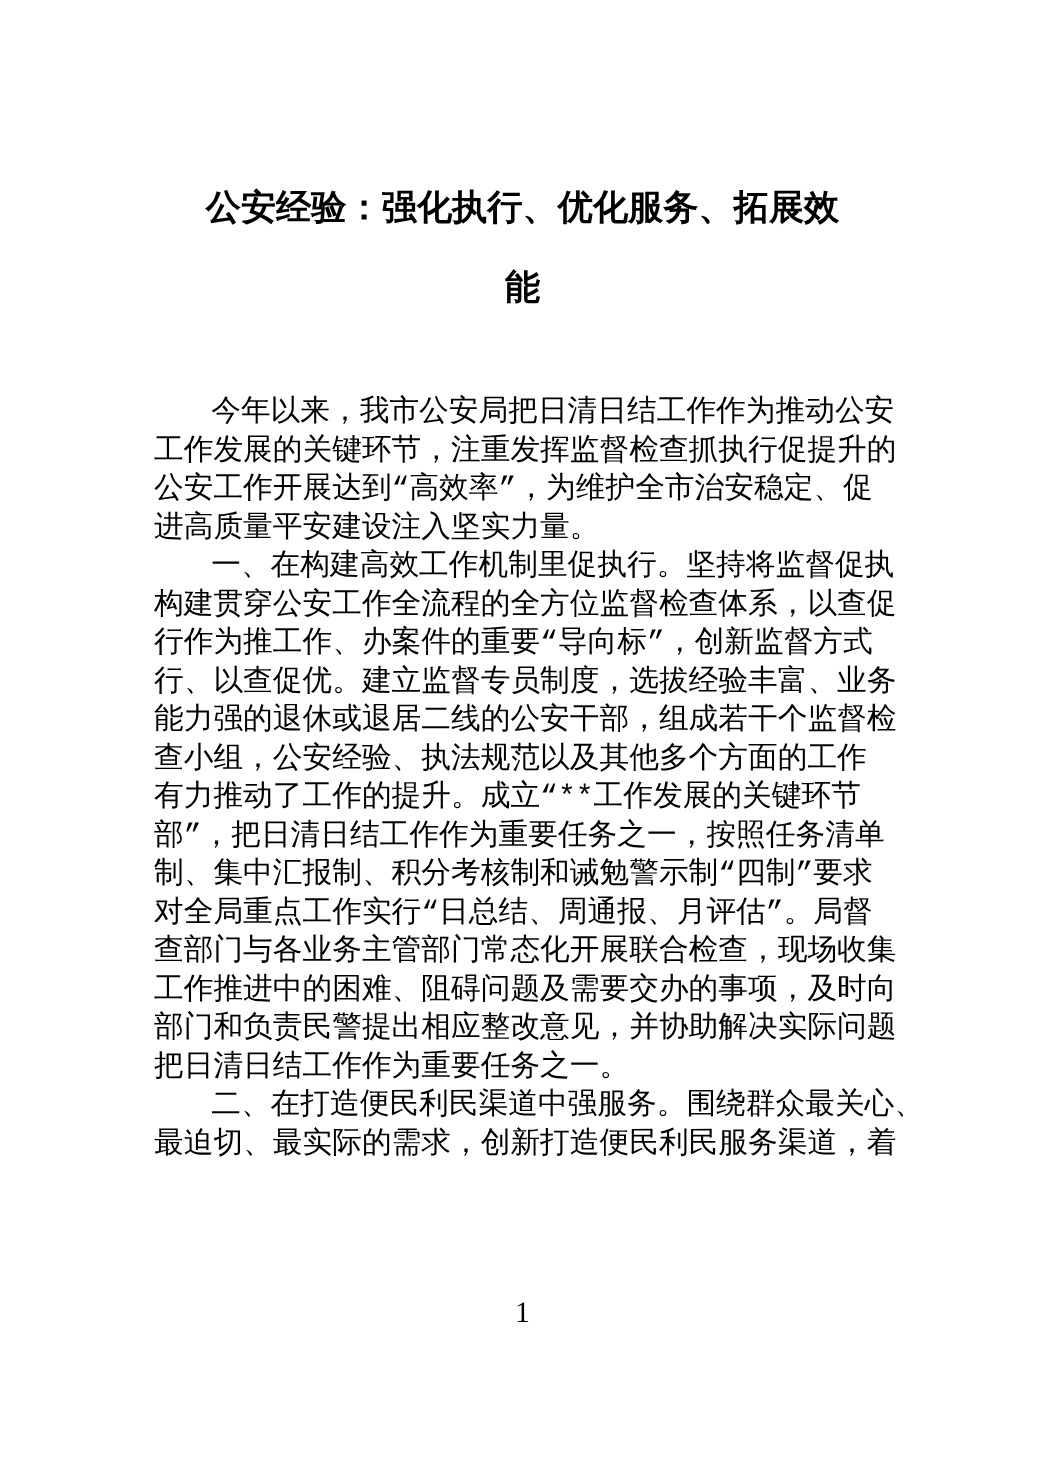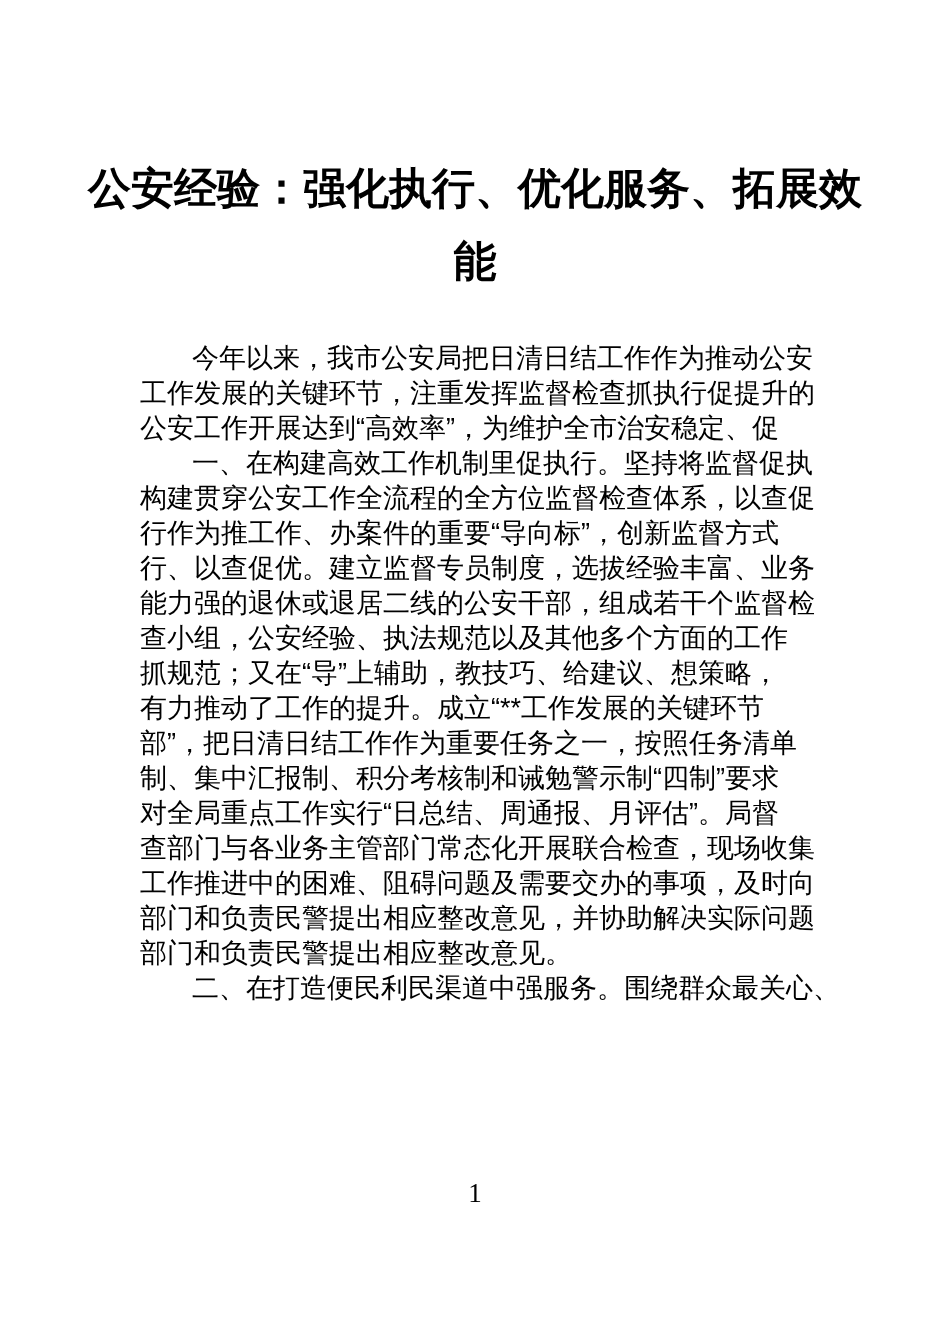--- a/index.html
+++ b/index.html
@@ -15,34 +15,35 @@
     color: #000000;
     font-family: "Liberation Sans", sans-serif;
     overflow: hidden;
   }
   .doc-title {
     position: absolute;
     top: 152px;
     left: 0;
     right: 0;
     text-align: center;
-    font-size: 43px;
+    font-size: 32px;
     font-weight: bold;
     line-height: 73px;
     letter-spacing: 0px;
     color: #000000;
   }
   .content {
     position: absolute;
-    top: 341px;
+    top: 359px;
     left: 140px;
     width: 672px;
     font-size: 27px;
     line-height: 35px;
     color: #000000;
+    font-family: Liberation Mono, monospace;
   }
   .para {
     margin: 0;
     padding: 0;
   }
   .line {
     white-space: nowrap;
     height: 35px;
   }
   .line.first {
@@ -67,38 +68,39 @@
   <div class="doc-title">
     <div class="title-line">公安经验：强化执行、优化服务、拓展效</div>
     <div class="title-line">能</div>
   </div>
 
   <div class="content">
       <div class="para">
         <div class="line first">今年以来，我市公安局把日清日结工作作为推动公安</div>
         <div class="line">工作发展的关键环节，注重发挥监督检查抓执行促提升的</div>
         <div class="line">公安工作开展达到“高效率”，为维护全市治安稳定、促</div>
+        <div class="line">进高质量平安建设注入坚实力量。</div>
       </div>
       <div class="para">
         <div class="line first">一、在构建高效工作机制里促执行。坚持将监督促执</div>
         <div class="line">构建贯穿公安工作全流程的全方位监督检查体系，以查促</div>
         <div class="line">行作为推工作、办案件的重要“导向标”，创新监督方式</div>
         <div class="line">行、以查促优。建立监督专员制度，选拔经验丰富、业务</div>
         <div class="line">能力强的退休或退居二线的公安干部，组成若干个监督检</div>
         <div class="line">查小组，公安经验、执法规范以及其他多个方面的工作</div>
-        <div class="line">抓规范；又在“导”上辅助，教技巧、给建议、想策略，</div>
         <div class="line">有力推动了工作的提升。成立“**工作发展的关键环节</div>
         <div class="line">部”，把日清日结工作作为重要任务之一，按照任务清单</div>
         <div class="line">制、集中汇报制、积分考核制和诫勉警示制“四制”要求</div>
         <div class="line">对全局重点工作实行“日总结、周通报、月评估”。局督</div>
         <div class="line">查部门与各业务主管部门常态化开展联合检查，现场收集</div>
         <div class="line">工作推进中的困难、阻碍问题及需要交办的事项，及时向</div>
         <div class="line">部门和负责民警提出相应整改意见，并协助解决实际问题</div>
-        <div class="line">部门和负责民警提出相应整改意见。</div>
+        <div class="line">把日清日结工作作为重要任务之一。</div>
       </div>
       <div class="para">
         <div class="line first">二、在打造便民利民渠道中强服务。围绕群众最关心、</div>
+        <div class="line">最迫切、最实际的需求，创新打造便民利民服务渠道，着</div>
       </div>
     </div>
 
   <div class="footer">1</div>
 
 </div>
 
 </body></html>

